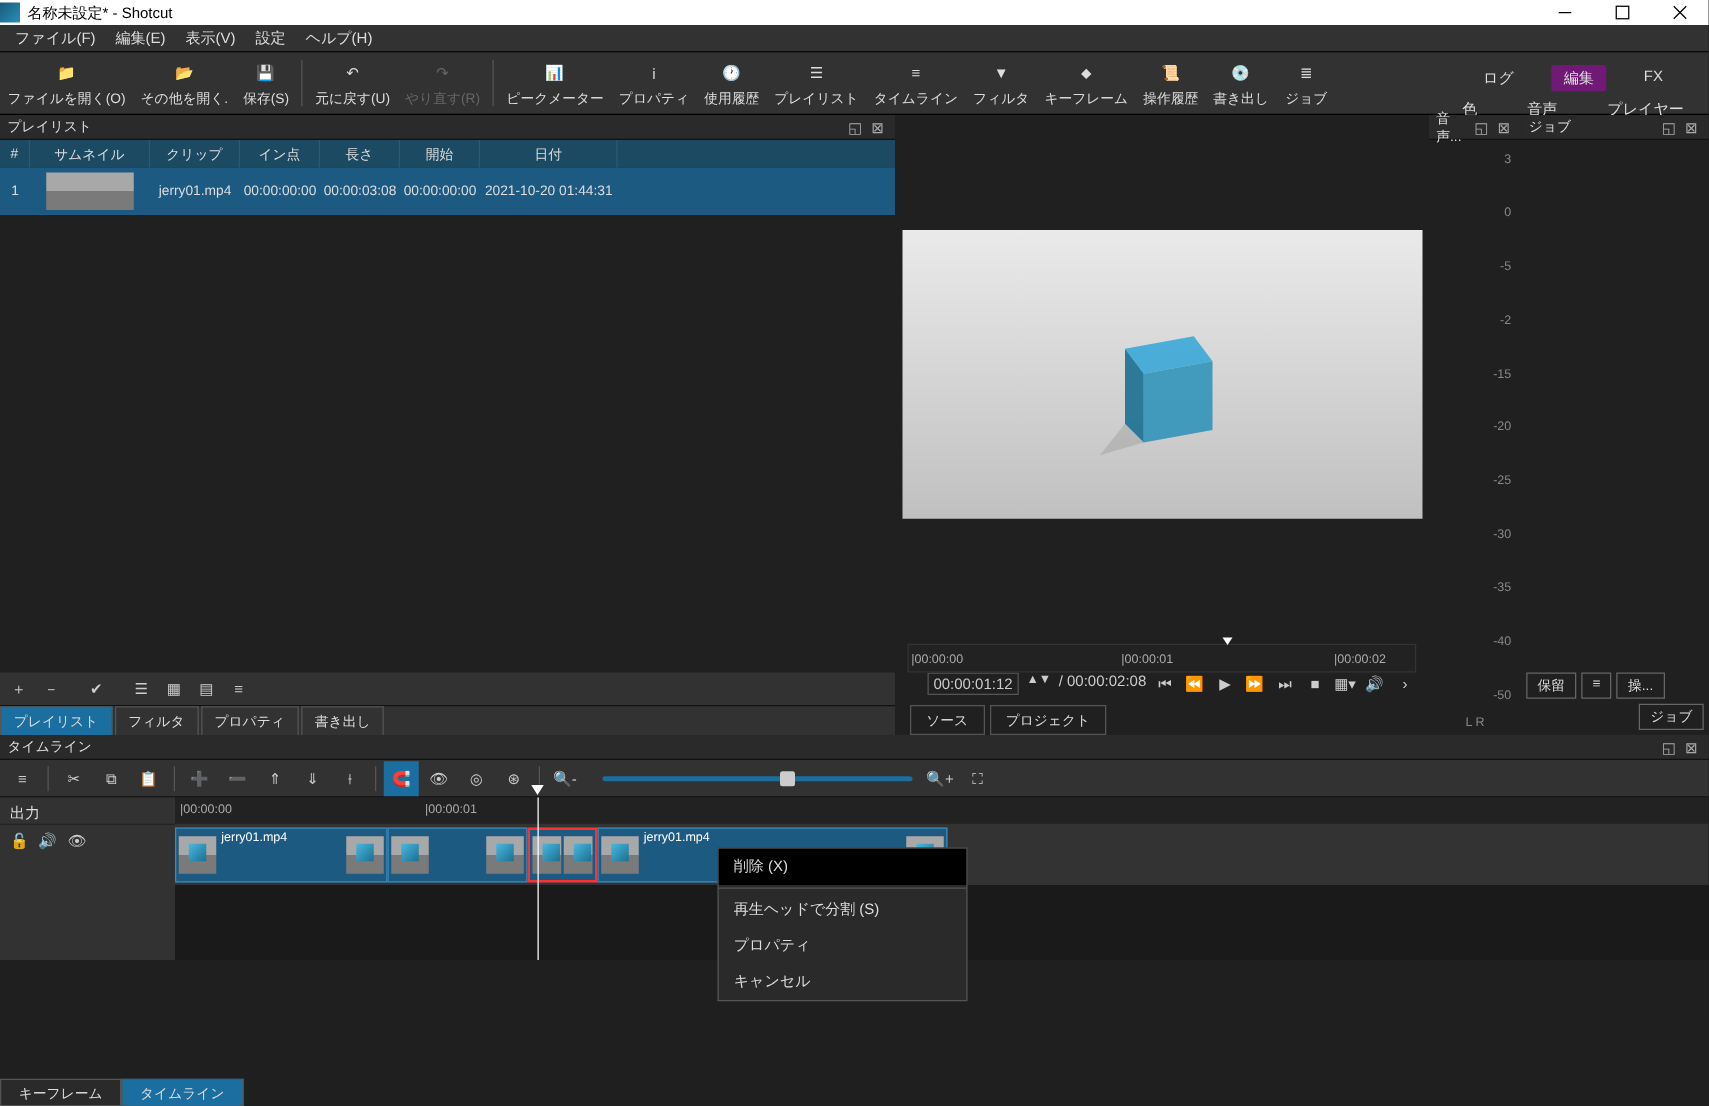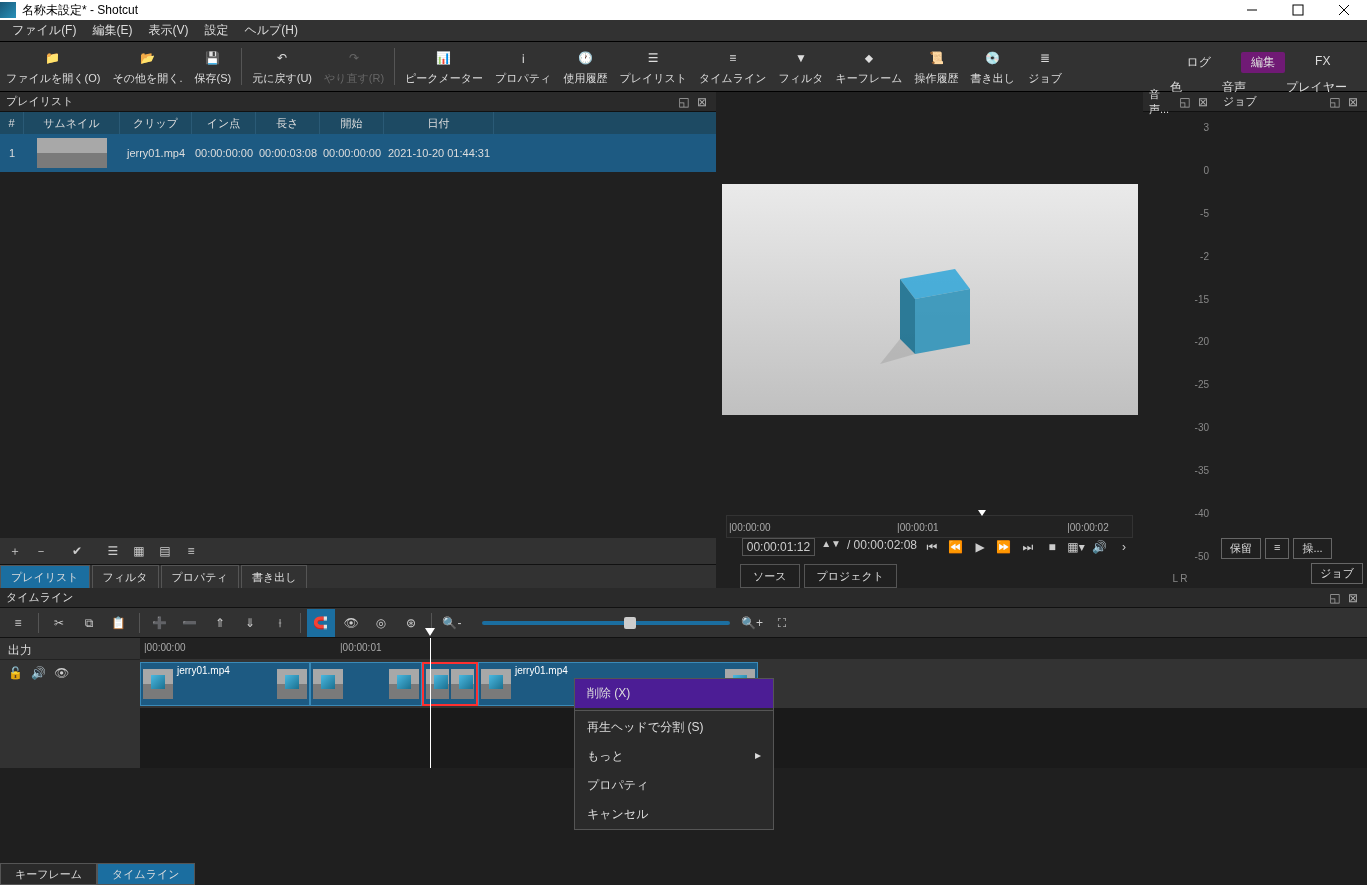--- a/index.html
+++ b/index.html
@@ -37,21 +37,21 @@
 .pl-tabs .ptab{padding:4px 10px;font-size:11px;cursor:pointer;border:1px solid #555;border-bottom:none;margin-right:2px}
 .pl-tabs .ptab.active{background:#1b6ea0}
 .preview-panel{flex:1;background:#202020;display:flex;flex-direction:column;position:relative}
 .preview-img{margin:92px auto 0;width:416px;height:234px;background:linear-gradient(180deg,#eaeaea 0%,#c0c0c0 100%);position:relative;display:flex;align-items:center;justify-content:center}
 .cube{width:120px;height:120px;position:relative;margin-top:20px}
 .cube svg{width:100%;height:100%}
 .preview-ruler{height:24px;background:#222;margin:100px 10px 0;position:relative;border:1px solid #333}
 .preview-ruler .tick{position:absolute;font-size:10px;color:#aaa;top:6px}
 .preview-controls{height:26px;display:flex;align-items:flex-start;justify-content:flex-end;padding:0 10px;gap:6px;color:#ccc}
 .preview-controls .pcbtn{width:18px;height:18px;display:flex;align-items:center;justify-content:center;cursor:pointer}
-.preview-tabs{height:24px;display:flex;padding-left:24px}
+.preview-tabs{height:24px;display:flex;padding-left:12px}
 .preview-tabs .pvtab{padding:4px 12px;border:1px solid #555;margin-right:4px;font-size:11px;cursor:pointer}
 .audio-meter{width:74px;background:#202020;position:relative}
 .audio-meter .scale{position:absolute;right:8px;display:flex;flex-direction:column;justify-content:space-between;height:440px;top:30px}
 .audio-meter .sv{font-size:10px;color:#888;text-align:right}
 .jobs-panel{width:150px;background:#202020;position:relative}
 .jobs-btns{position:absolute;bottom:4px;left:4px;right:4px;display:flex;gap:4px;flex-wrap:wrap}
 .jobs-btns .jbtn{padding:2px 8px;border:1px solid #666;font-size:11px;cursor:pointer}
 .timeline-panel{background:#202020}
 .tl-header{height:20px;background:#2a2a2a;display:flex;align-items:center;padding:0 6px}
 .tl-toolbar{height:30px;background:#323232;display:flex;align-items:center;padding:0 4px;gap:2px;border-bottom:1px solid #111}
@@ -71,21 +71,21 @@
 .tl-track{height:48px;background:#333;position:relative}
 .clip{position:absolute;top:2px;height:44px;background:#1d5a82;border:1px solid #3a8ab8;display:flex;align-items:center}
 .clip .cthumb{width:30px;height:30px;background:linear-gradient(180deg,#a8a8a8 50%,#7a7a7a 50%);margin:0 2px;position:relative}
 .clip .cthumb::after{content:"";position:absolute;top:6px;left:8px;width:14px;height:14px;background:linear-gradient(135deg,#4ab8e0,#1a7090)}
 .clip .clabel{font-size:10px;color:#fff;position:absolute;top:2px;left:36px}
 .clip.sel{border:2px solid #ff3030}
 .playhead{position:absolute;top:0;bottom:0;width:1px;background:#fff;left:290px}
 .playhead::before{content:"";position:absolute;top:-10px;left:-5px;width:0;height:0;border-left:5px solid transparent;border-right:5px solid transparent;border-top:8px solid #fff}
 .ctx-menu{position:absolute;left:574px;top:678px;width:200px;background:#2a2a2a;border:1px solid #555;z-index:100}
 .ctx-menu .citem{padding:6px 12px;font-size:12px;color:#ddd;cursor:pointer;display:flex;justify-content:space-between}
-.ctx-menu .citem.hl{background:#4c1d95}
+.ctx-menu .citem.hl{background:#000000}
 .ctx-menu .csep{height:1px;background:#555;margin:2px 0}
 .bottom-tabs{position:absolute;bottom:0;left:0;height:22px;display:flex}
 .bottom-tabs .btab{padding:3px 14px;border:1px solid #555;font-size:11px;cursor:pointer;background:#2a2a2a}
 .bottom-tabs .btab.active{background:#1b6ea0}
 input[type=range]{-webkit-appearance:none;height:4px;background:#1b6ea0;border-radius:2px}
 input[type=range]::-webkit-slider-thumb{-webkit-appearance:none;width:12px;height:12px;background:#ccc;border-radius:2px}
 </style>
 </head>
 <body>
 
@@ -390,24 +390,20 @@
 
 <div class="ctx-menu" id="ctxmenu">
     <div class="citem hl">
       <span>削除 (X)</span>
     </div>
     <div class="csep"></div>
     <div class="citem">
       <span>再生ヘッドで分割 (S)</span>
     </div>
     <div class="citem">
-      <span>もっと</span>
-      <span>▸</span>
-    </div>
-    <div class="citem">
       <span>プロパティ</span>
     </div>
     <div class="citem">
       <span>キャンセル</span>
     </div>
   </div>
 
 <div class="bottom-tabs">
   <div class="btab">キーフレーム</div>
   <div class="btab active">タイムライン</div>

